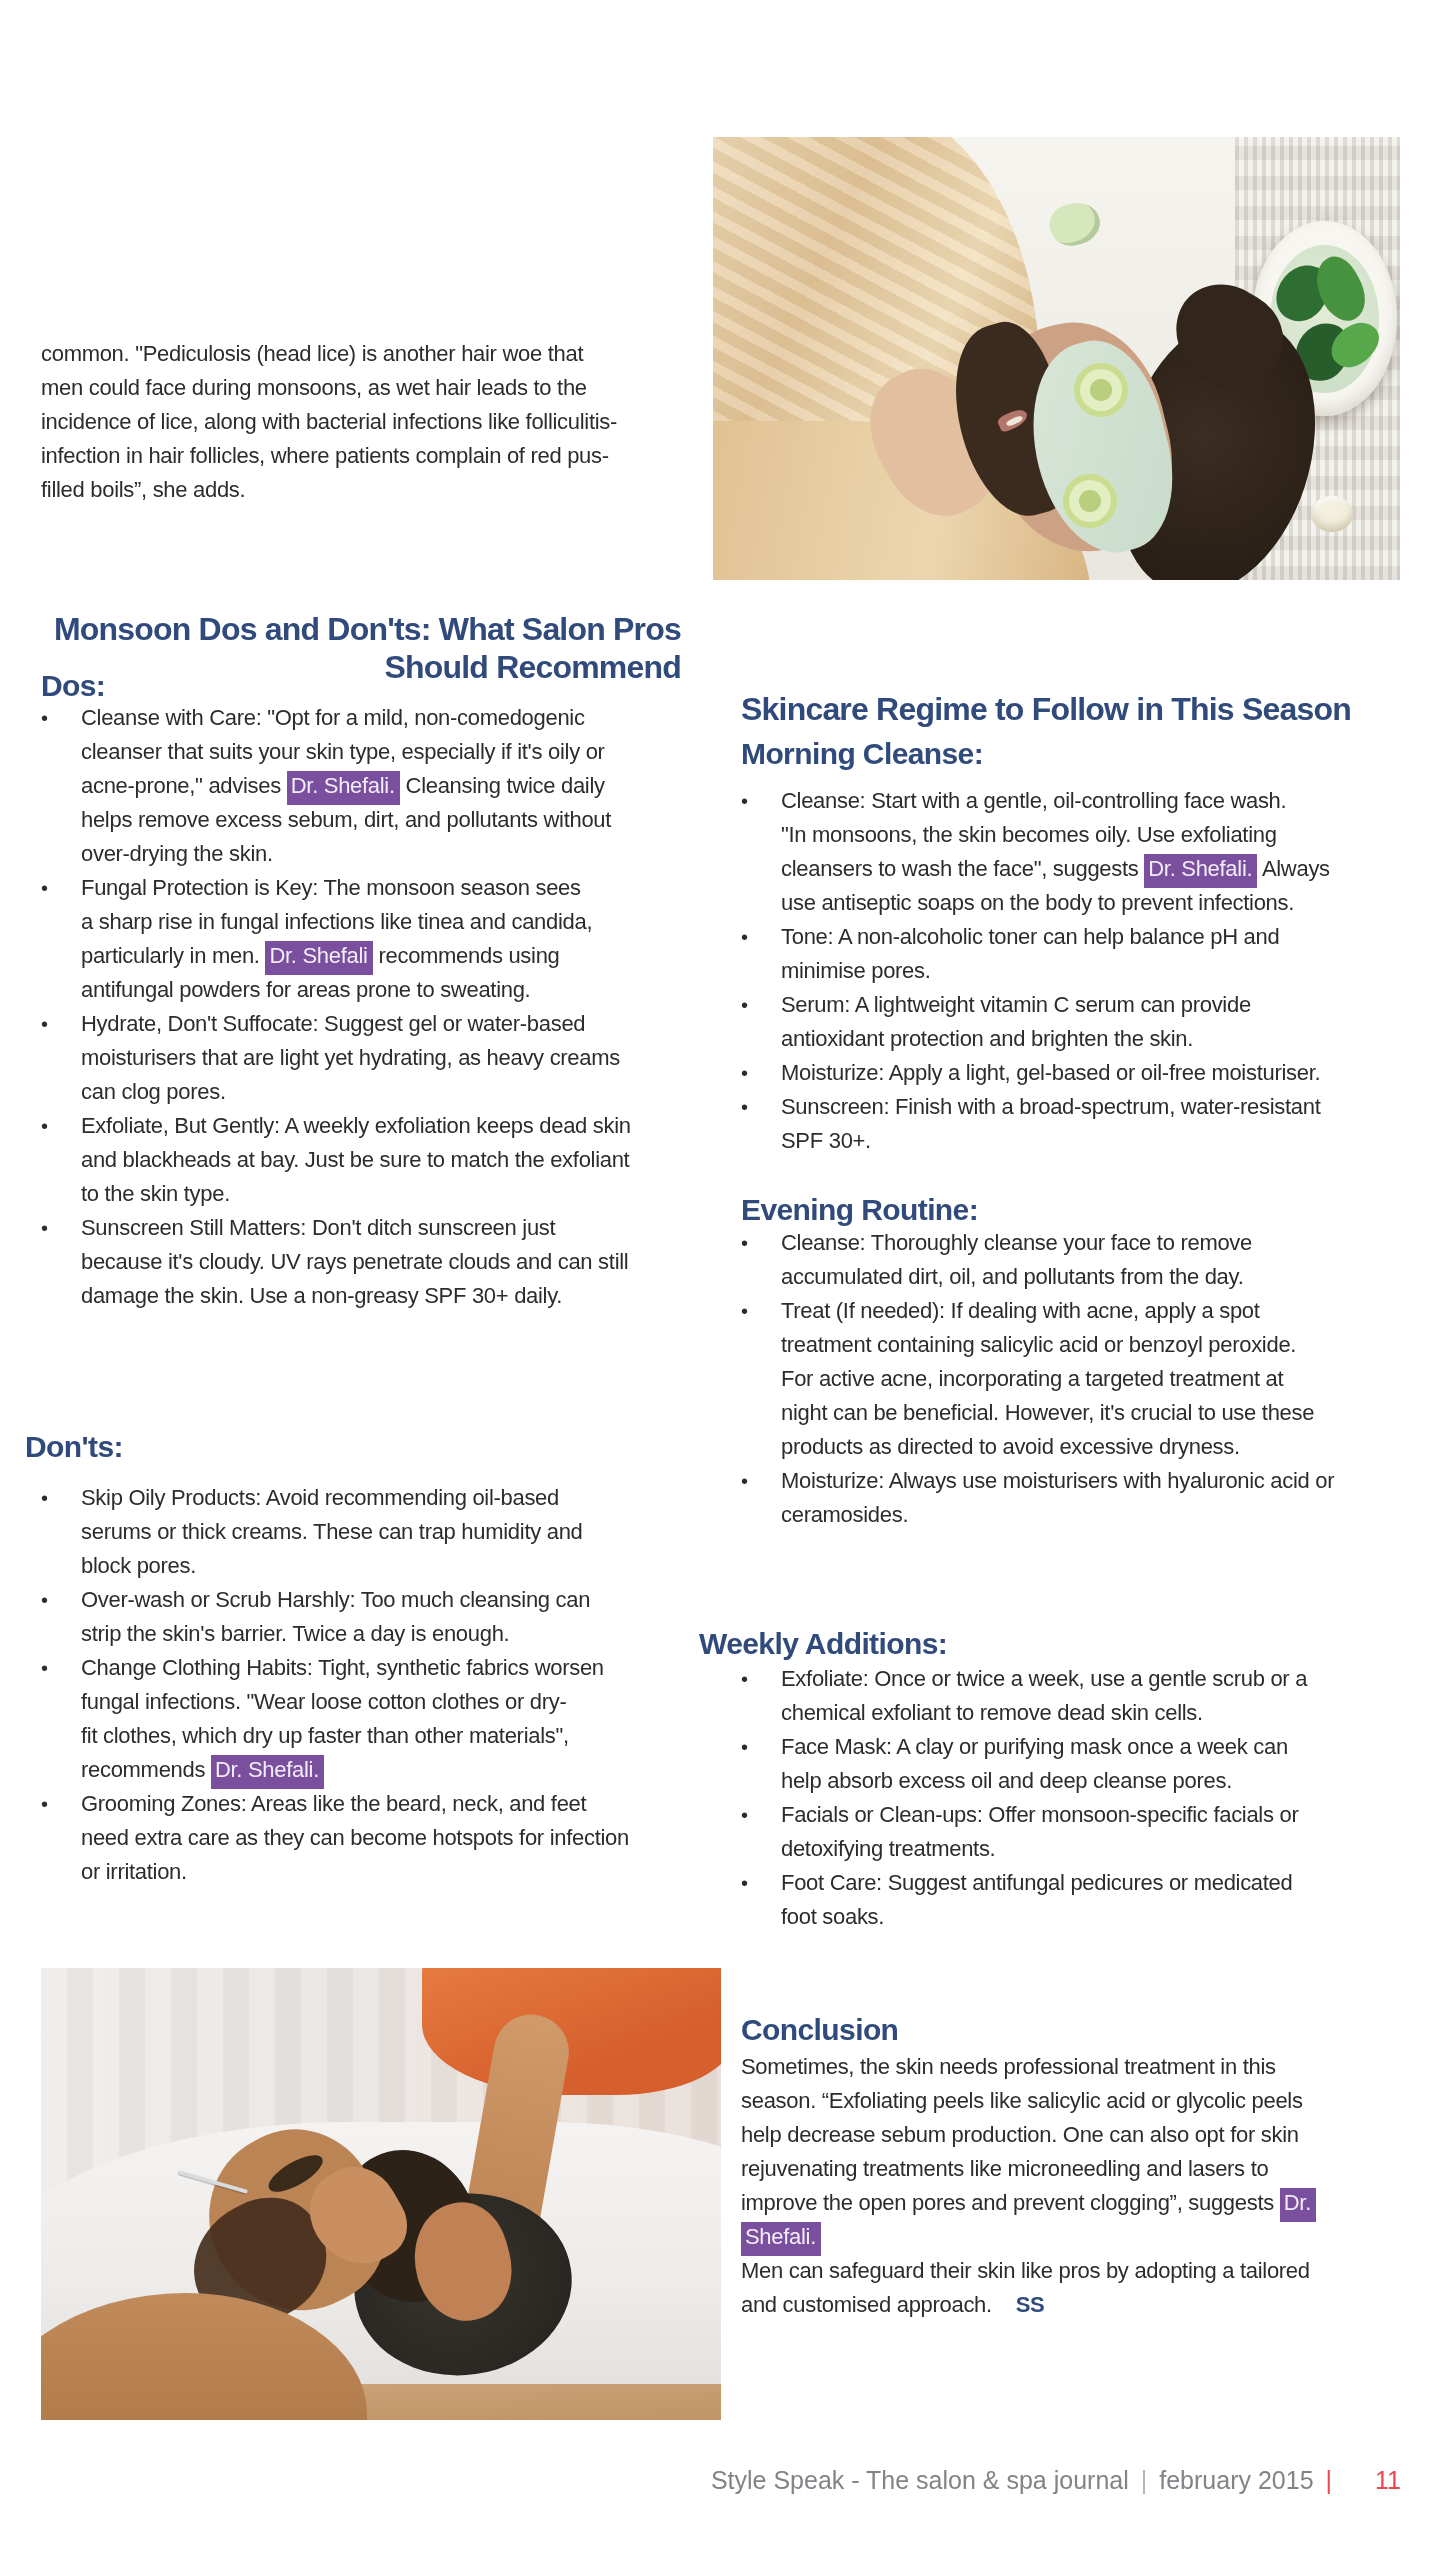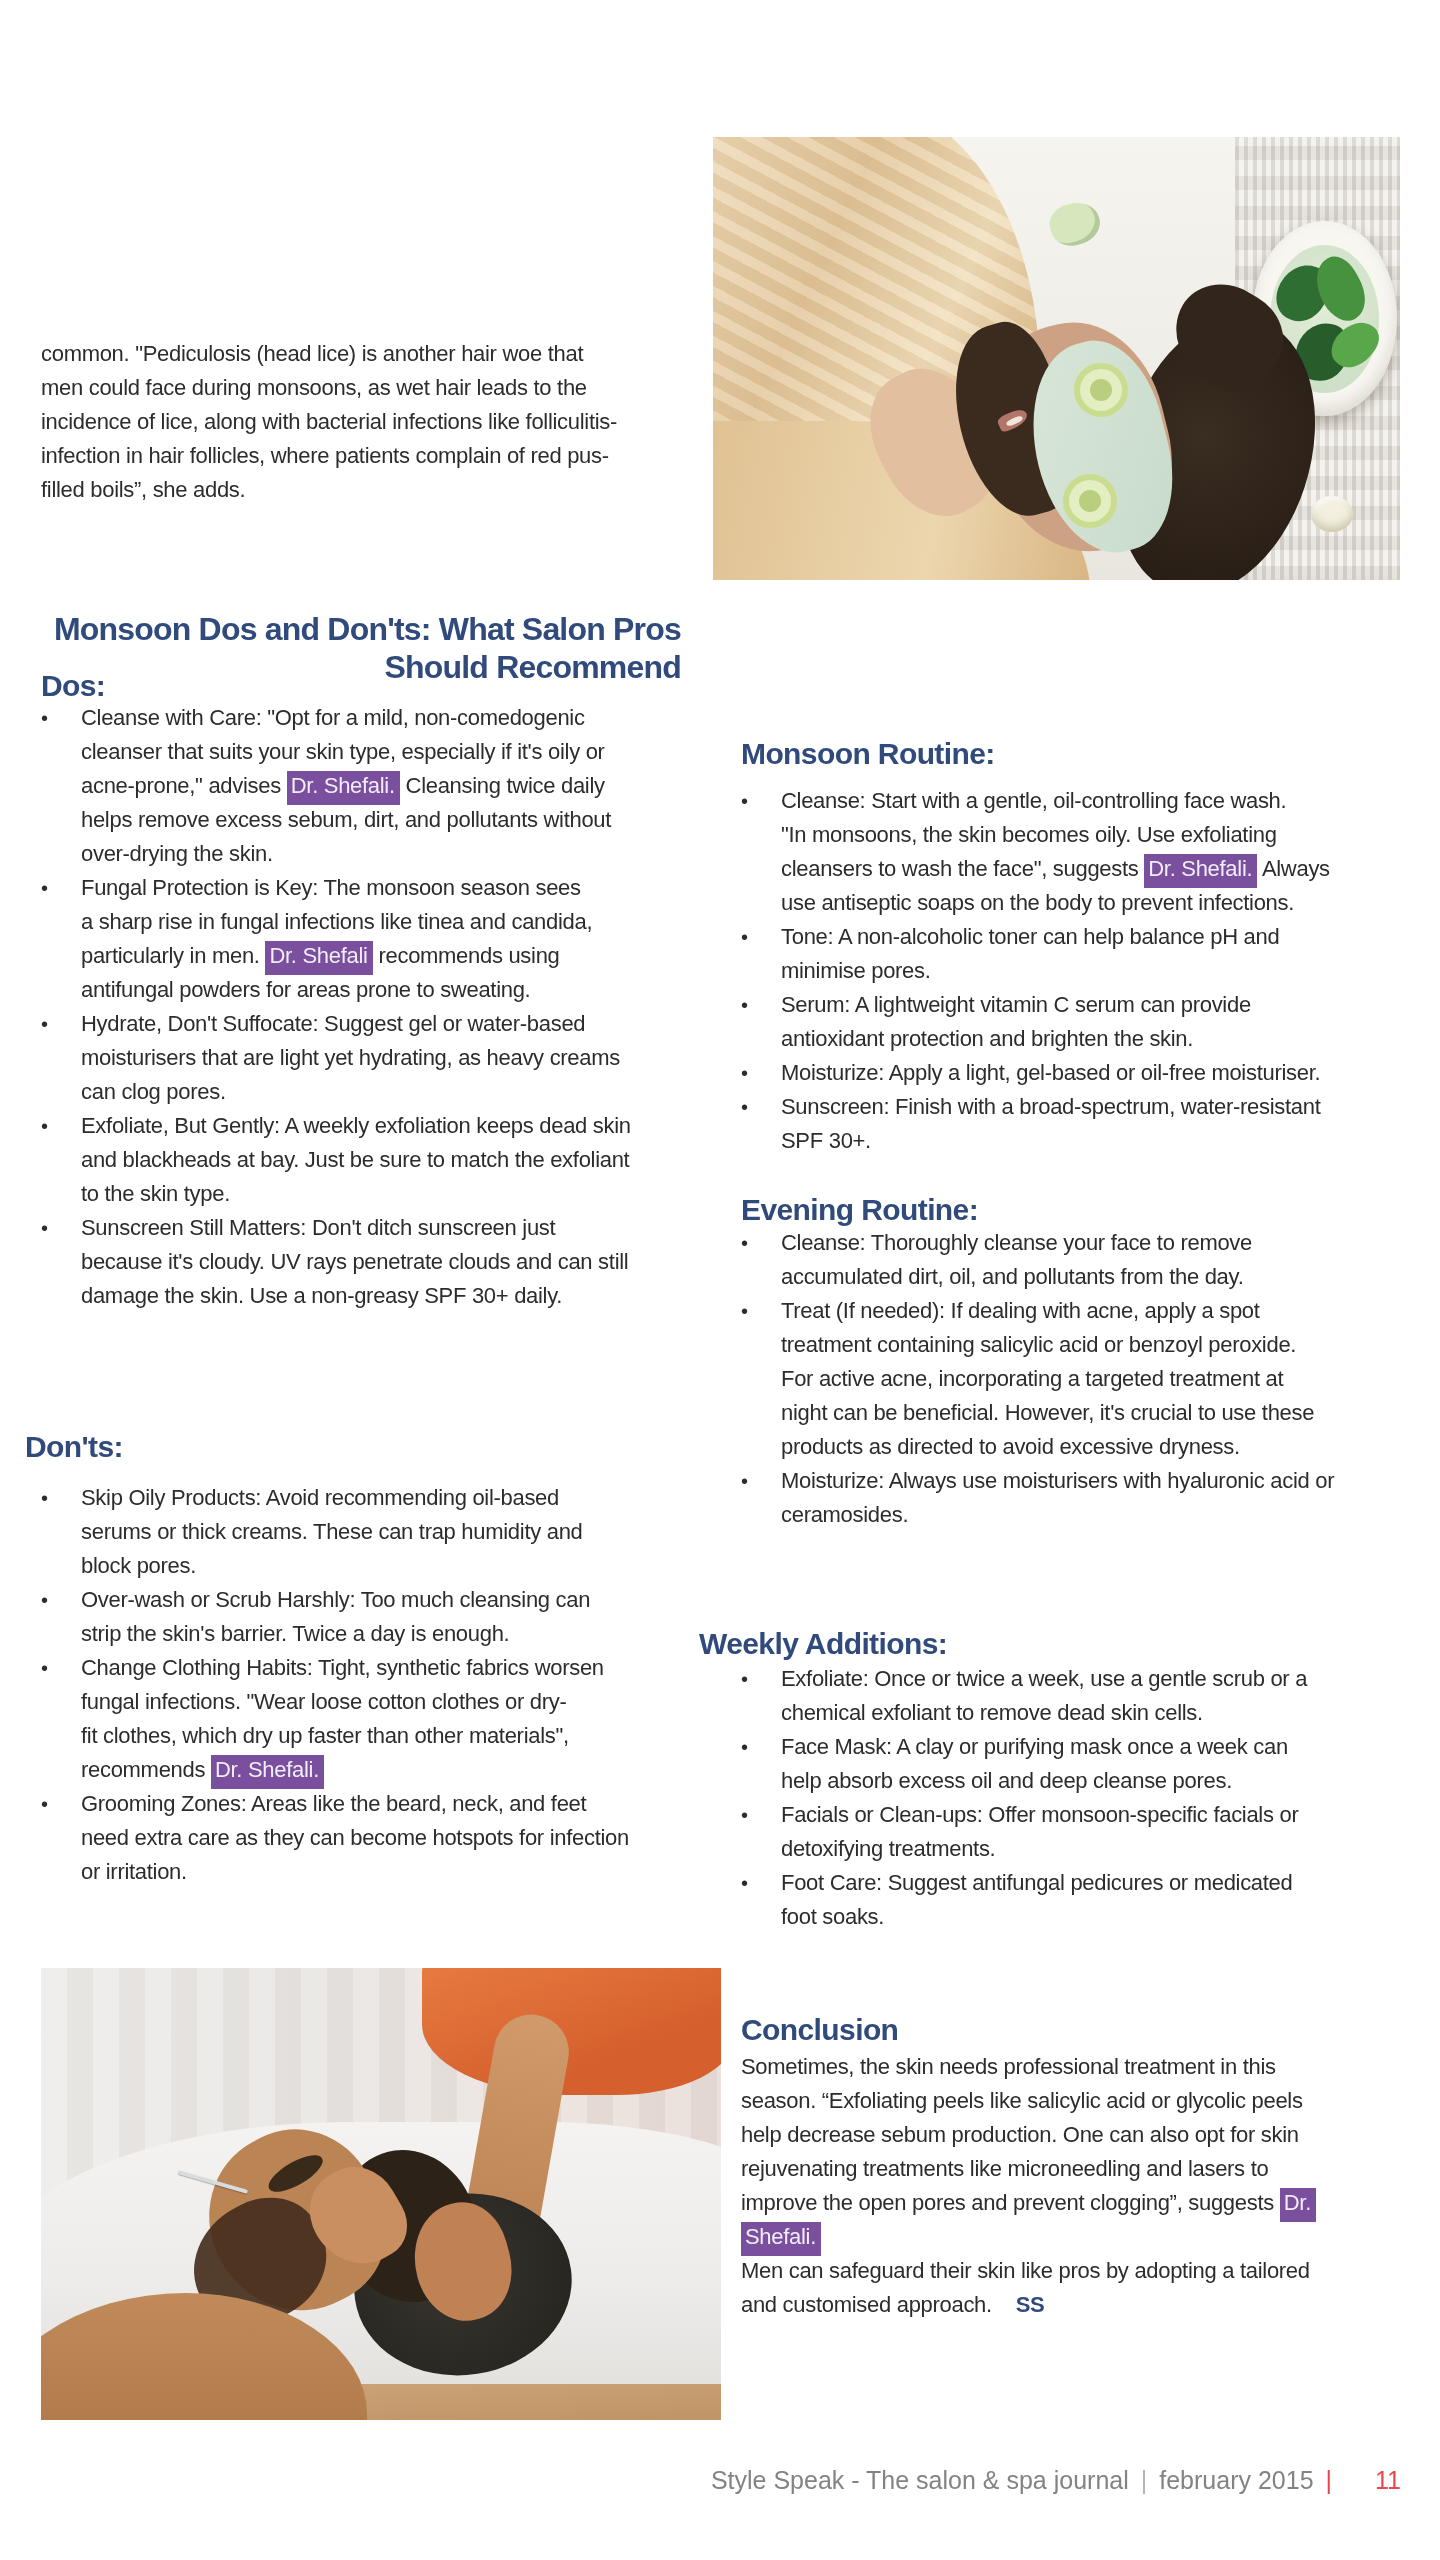--- a/index.html
+++ b/index.html
@@ -215,22 +215,23 @@
     <div class="pb-hair"></div>
     <div class="pb-face"></div>
     <div class="pb-beard"></div>
     <div class="pb-brow"></div>
     <div class="pb-chest"></div>
     <div class="pb-hand1"></div>
     <div class="pb-hand2"></div>
     <div class="pb-tool"></div>
   </div>
 
-
-  <div class="abs h2" style="left:741px;top:736px;">Monsoon Routine:</div>
+  <div class="abs h1" style="left:741px;top:690px;width:670px;">Skincare Regime to Follow in This Season</div>
+
+  <div class="abs h2" style="left:741px;top:736px;">Morning Cleanse:</div>
 
   <div class="abs blist" style="left:741px;top:784px;width:666px;">
       <div class="bitem">
         <span class="bmark">•</span>
         <div class="btext"><span>Cleanse: Start with a gentle, oil-controlling face wash.
 "In monsoons, the skin becomes oily. Use exfoliating
 cleansers to wash the face", suggests </span><span class="hl">Dr. Shefali.</span><span> Always
 use antiseptic soaps on the body to prevent infections.</span></div>
       </div>
       <div class="bitem">

